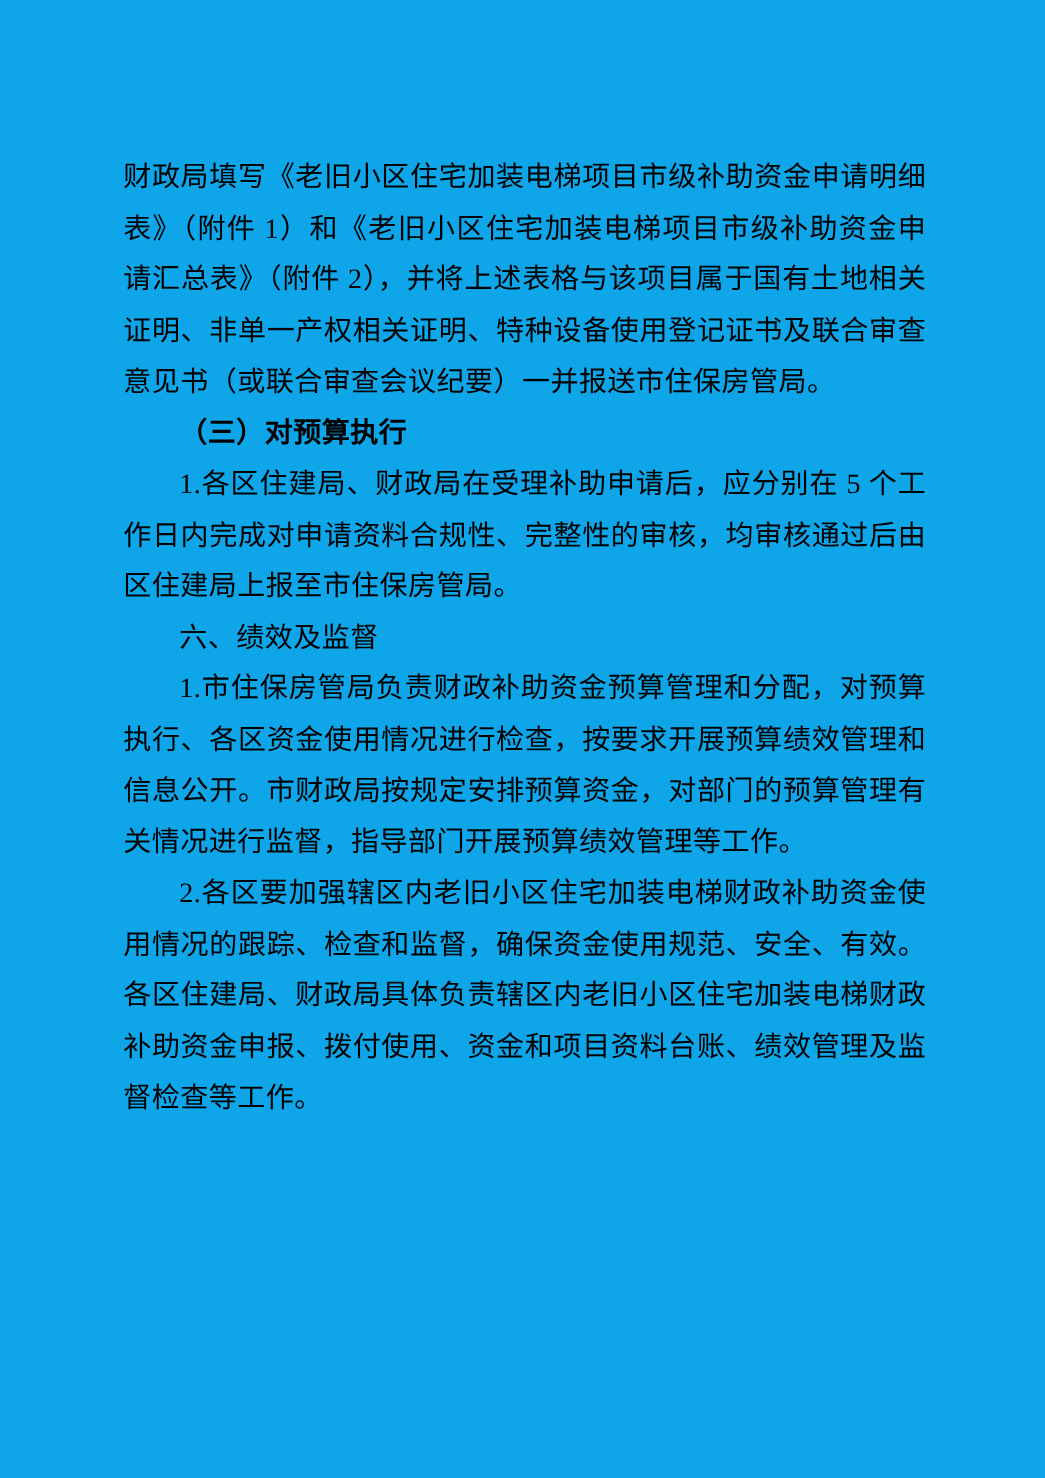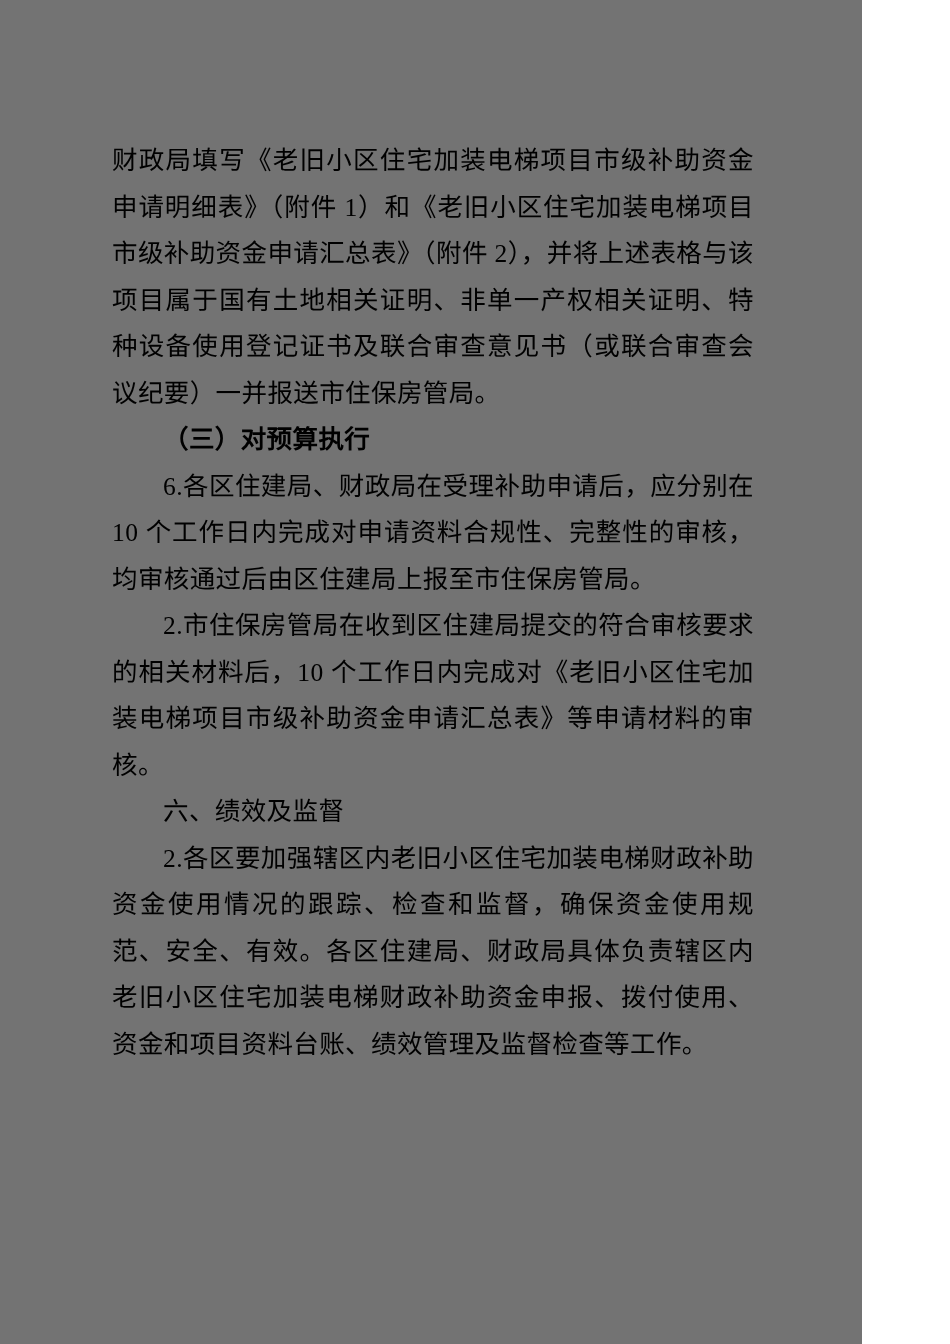--- a/index.html
+++ b/index.html
@@ -9,25 +9,25 @@
   }
   body {
     width: 950px;
     height: 1344px;
     font-family: "Liberation Serif", "DejaVu Serif", serif;
     color: #000000;
     overflow: hidden;
   }
   .page {
     position: relative;
-    width: 862px;
+    width: 950px;
     height: 1344px;
     box-sizing: border-box;
     padding: 138px 108px 40px 112px;
-    background: #737373;
+    background: #0ea5e9;
   }
   .doc-body {
     font-size: 25.5px;
     line-height: 46.5px;
     text-align: justify;
     text-justify: inter-ideograph;
     letter-spacing: 0.4px;
   }
   p {
     margin: 0;
@@ -50,19 +50,19 @@
     font-weight: normal;
   }
 </style>
 </head>
 <body>
 
 <div class="page">
   <div class="doc-body">
     <p class="para-noindent">财政局填写《老旧小区住宅加装电梯项目市级补助资金申请明细表》（附件 1）和《老旧小区住宅加装电梯项目市级补助资金申请汇总表》（附件 2），并将上述表格与该项目属于国有土地相关证明、非单一产权相关证明、特种设备使用登记证书及联合审查意见书（或联合审查会议纪要）一并报送市住保房管局。</p>
     <p class="heading-sub">（三）对预算执行</p>
-    <p class="para">6.各区住建局、财政局在受理补助申请后，应分别在 10 个工作日内完成对申请资料合规性、完整性的审核，均审核通过后由区住建局上报至市住保房管局。</p>
-    <p class="para">2.市住保房管局在收到区住建局提交的符合审核要求的相关材料后，10 个工作日内完成对《老旧小区住宅加装电梯项目市级补助资金申请汇总表》等申请材料的审核。</p>
+    <p class="para">1.各区住建局、财政局在受理补助申请后，应分别在 5 个工作日内完成对申请资料合规性、完整性的审核，均审核通过后由区住建局上报至市住保房管局。</p>
     <p class="heading-main">六、绩效及监督</p>
+    <p class="para">1.市住保房管局负责财政补助资金预算管理和分配，对预算执行、各区资金使用情况进行检查，按要求开展预算绩效管理和信息公开。市财政局按规定安排预算资金，对部门的预算管理有关情况进行监督，指导部门开展预算绩效管理等工作。</p>
     <p class="para">2.各区要加强辖区内老旧小区住宅加装电梯财政补助资金使用情况的跟踪、检查和监督，确保资金使用规范、安全、有效。各区住建局、财政局具体负责辖区内老旧小区住宅加装电梯财政补助资金申报、拨付使用、资金和项目资料台账、绩效管理及监督检查等工作。</p>
 
   </div>
 </div>
 
 </body></html>

